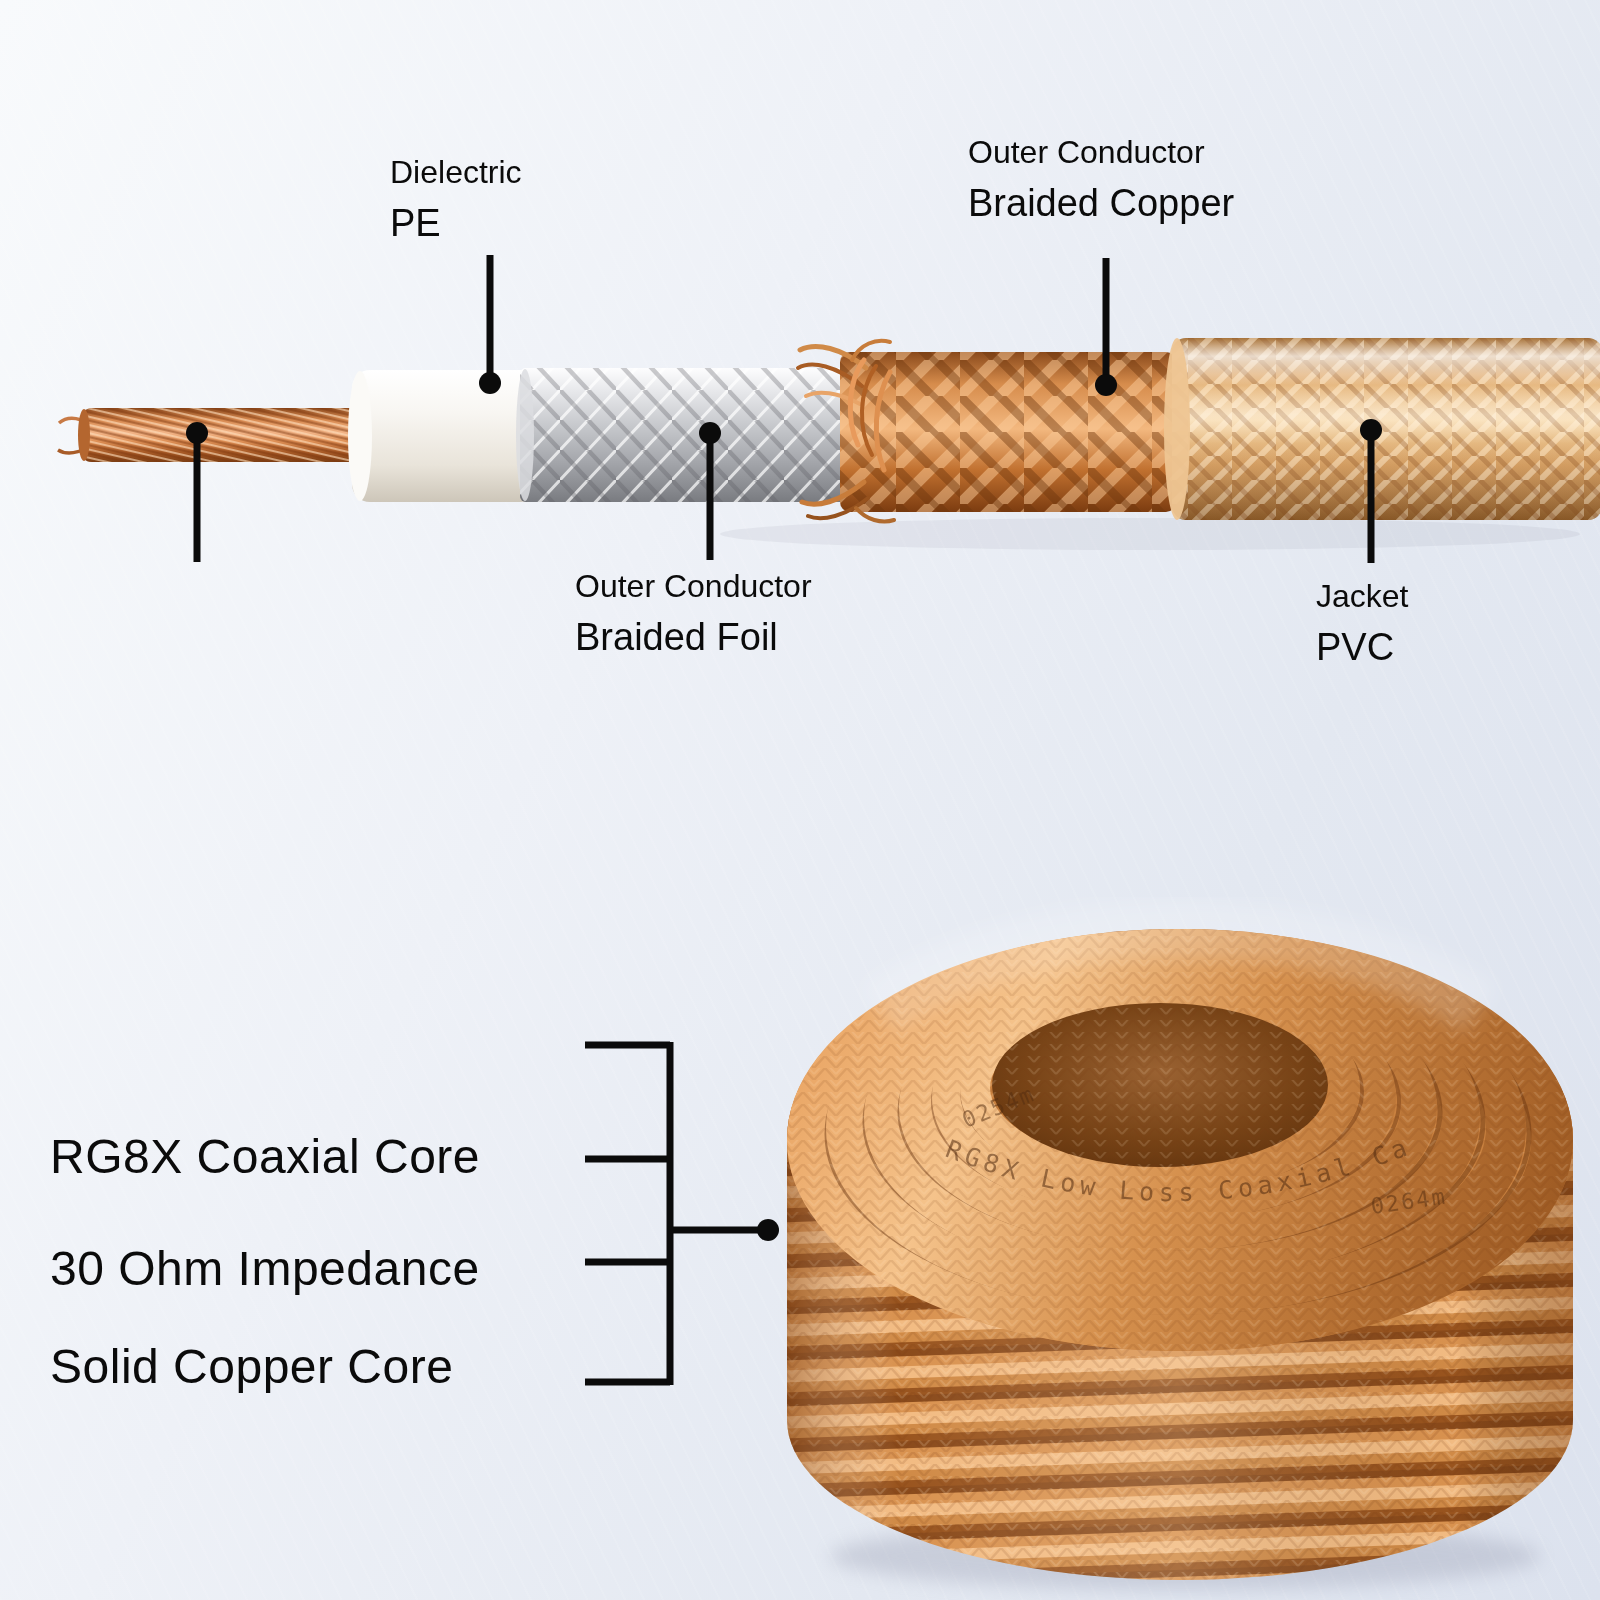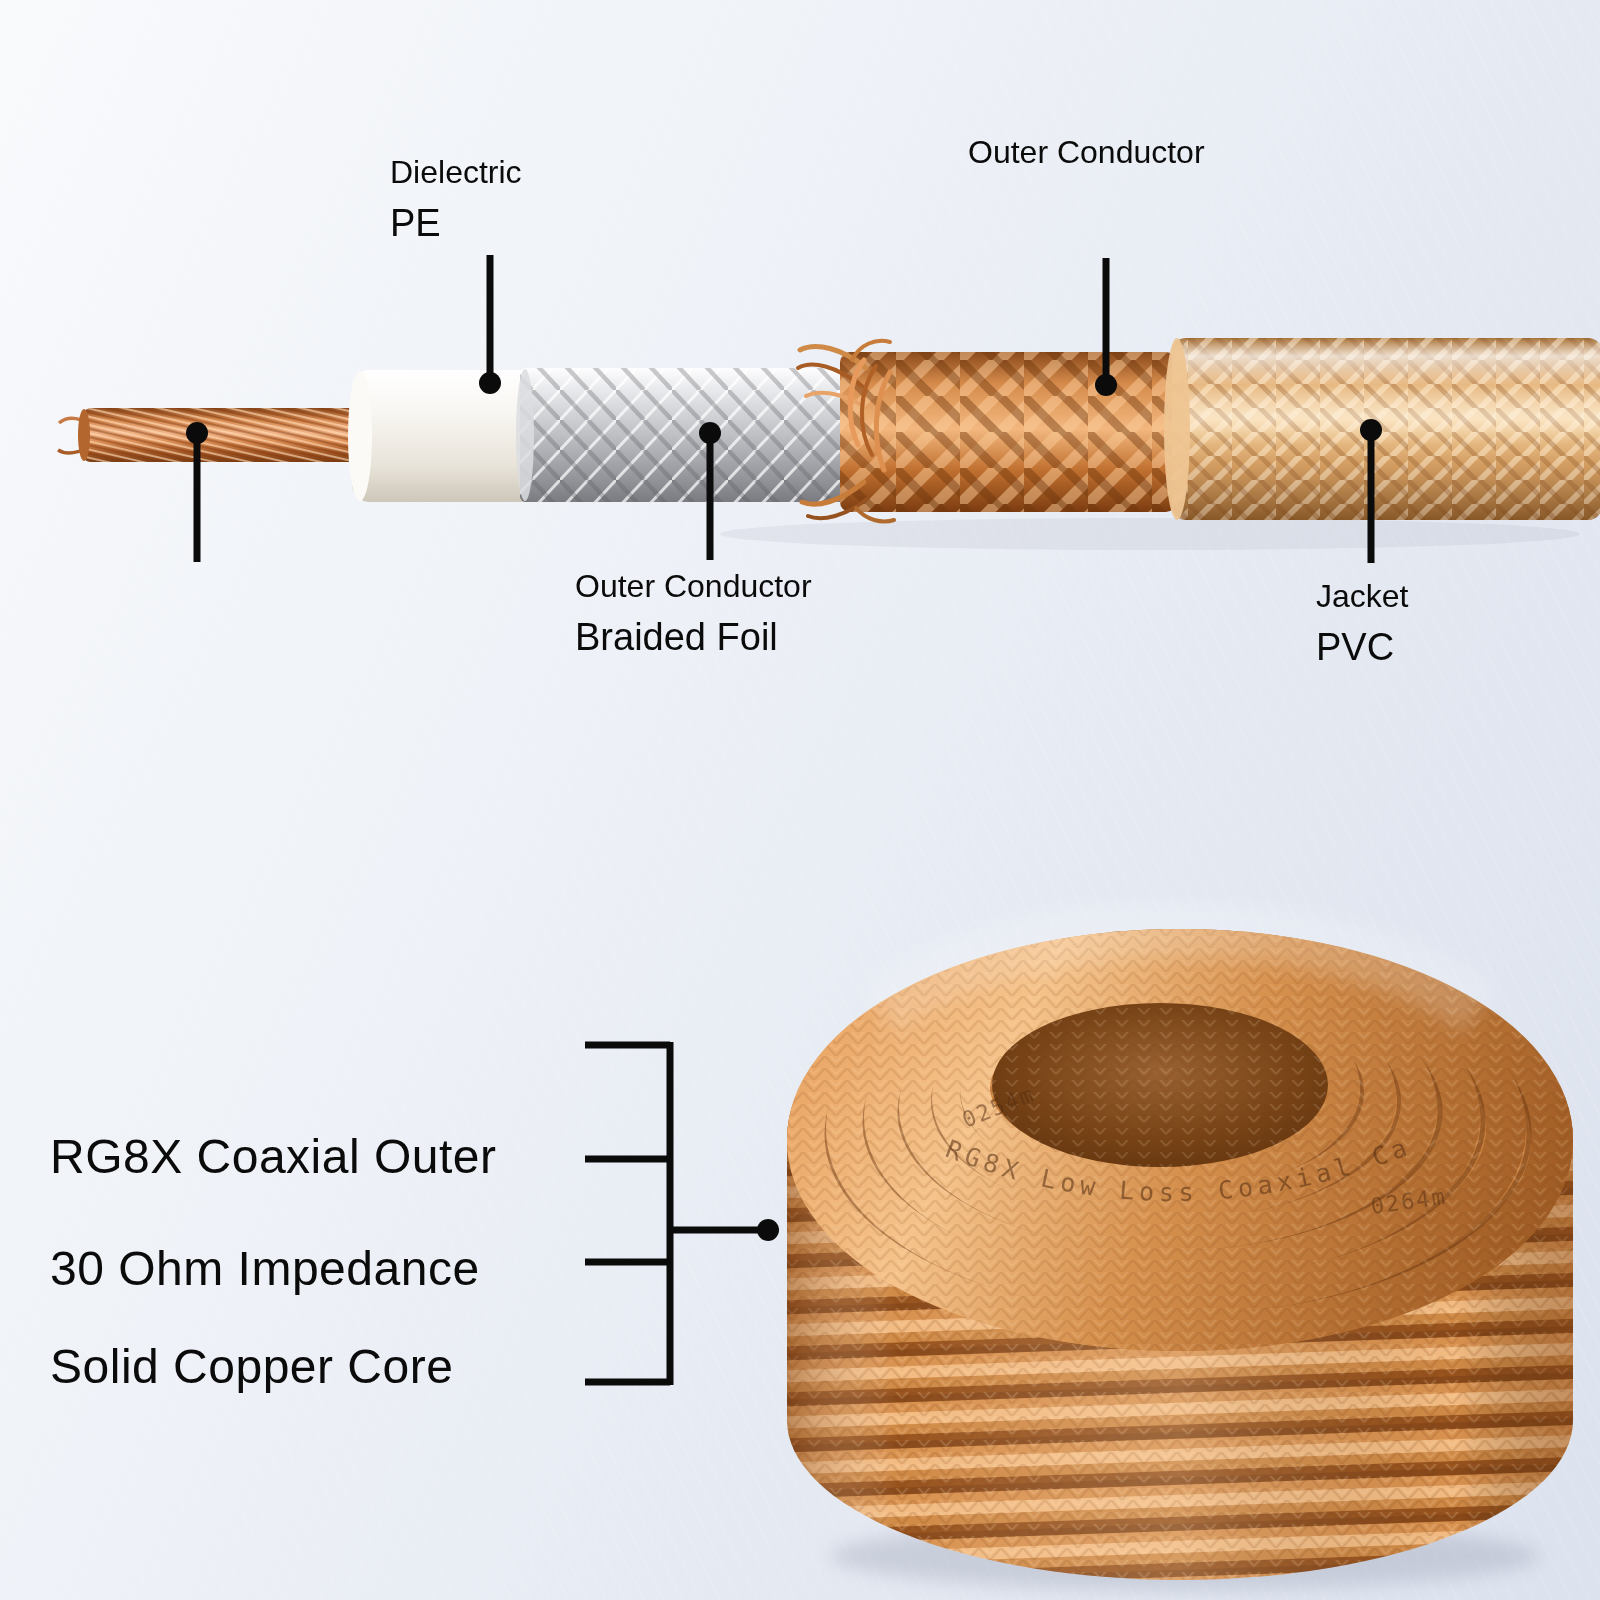--- a/index.html
+++ b/index.html
@@ -232,29 +232,30 @@
     </g>
   </svg>
 
   <div class="callout" style="left:390px;top:156px">
     <div class="t">Dielectric</div>
     <div class="s">PE</div>
   </div>
 
   <div class="callout" style="left:968px;top:136px">
     <div class="t">Outer Conductor</div>
+    <div class="s">Braided Copper</div>
   </div>
 
 
   <div class="callout" style="left:575px;top:570px">
     <div class="t">Outer Conductor</div>
     <div class="s">Braided Foil</div>
   </div>
 
   <div class="callout" style="left:1316px;top:580px">
     <div class="t">Jacket</div>
     <div class="s">PVC</div>
   </div>
 
-  <div class="feature" style="top:1131px">RG8X Coaxial Outer</div>
+  <div class="feature" style="top:1131px">RG8X Coaxial Core</div>
   <div class="feature" style="top:1243px">30 Ohm Impedance</div>
   <div class="feature" style="top:1341px">Solid Copper Core</div>
 </div>
 
 </body></html>

